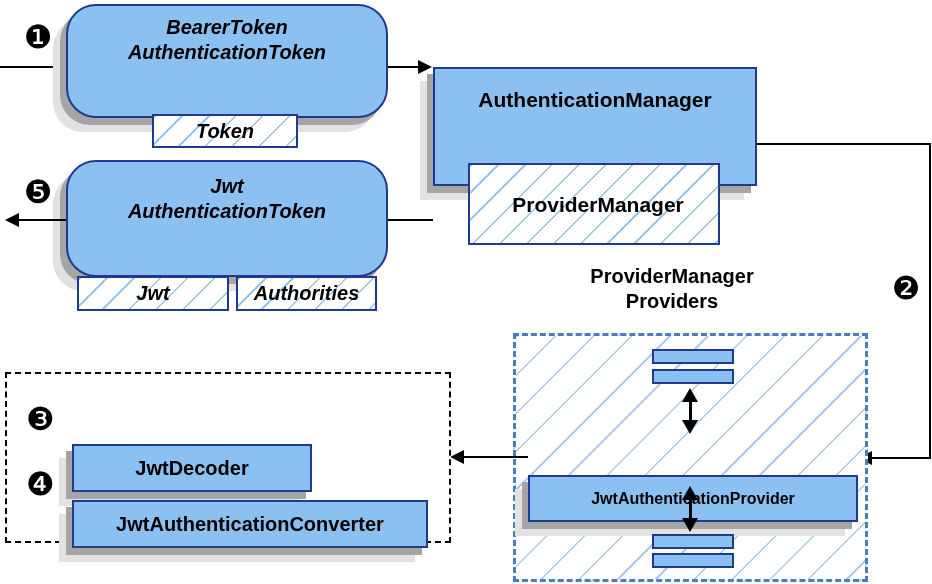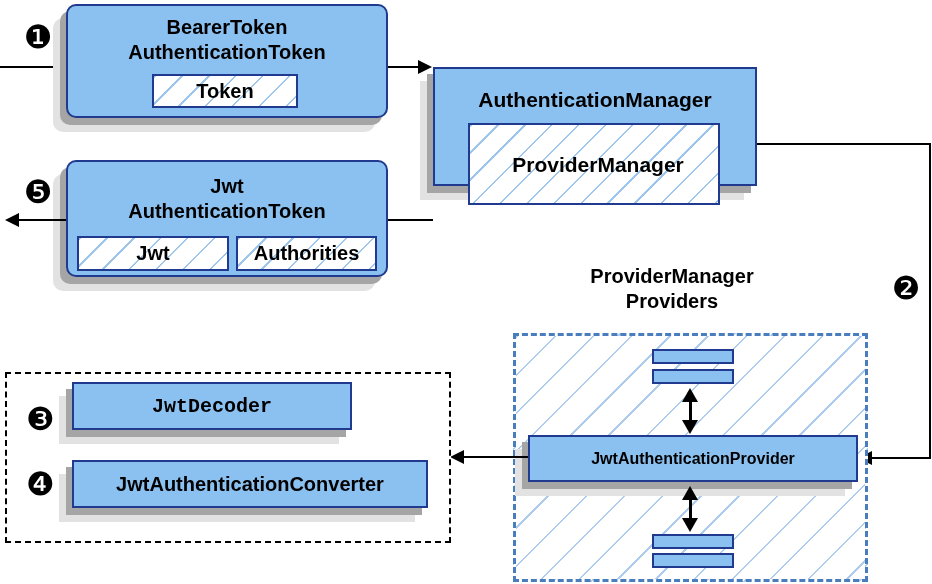--- a/index.html
+++ b/index.html
@@ -21,32 +21,32 @@
   .node{
     position:absolute;
     background:var(--node-fill);
     border:2px solid var(--node-border);
     box-shadow:-6px 7px 0 0 var(--shadow-dark), -13px 14px 0 0 var(--shadow-light);
     text-align:center;
     font-weight:bold;
     font-size:20px;
     line-height:25px;
   }
-  .rounded{border-radius:10px;}
+  .rounded{border-radius:30px;font-style:italic;}
   .chip{
     position:absolute;
     background:
       repeating-linear-gradient(135deg, var(--hatch-line) 0px, var(--hatch-line) 1.6px, transparent 1.6px, transparent 19px),
       #ffffff;
     border:2px solid var(--node-border);
     font-weight:bold;
     font-size:20px;
     text-align:center;
   }
-  .flexcenter{display:flex;align-items:center;justify-content:center;}
+  .flexcenter{display:flex;align-items:center;justify-content:center;margin-top:40px;}
 
   
   .hline,.vline{position:absolute;background:var(--line-color);}
   .hline{height:2px;}
   .vline{width:2px;}
   .tri{position:absolute;width:0;height:0;}
   .tri-right{border-top:7px solid transparent;border-bottom:7px solid transparent;border-left:14px solid var(--line-color);}
   .tri-left{border-top:7px solid transparent;border-bottom:7px solid transparent;border-right:14px solid var(--line-color);}
 
   .varrow{position:absolute;width:16px;display:flex;flex-direction:column;align-items:center;}
@@ -152,18 +152,18 @@
 
   <div class="bar" style="top:534px;"></div>
   <div class="bar" style="top:553px;"></div>
 
   <div class="hline" style="left:464px;top:456px;width:64px;"></div>
   <div class="tri tri-left" style="left:450px;top:450px;"></div>
 
   <div class="converter-region"></div>
 
   <div class="badge" style="left:22px;top:401px;">❸</div>
-  <div class="node flexcenter" style="left:72px;top:382px;width:280px;height:48px;font-family:Liberation Mono, monospace;">JwtDecoder</div>
+  <div class="node flexcenter" style="left:72px;top:404px;width:240px;height:48px;">JwtDecoder</div>
 
   <div class="badge" style="left:22px;top:466px;">❹</div>
   <div class="node flexcenter" style="left:72px;top:460px;width:356px;height:48px;font-size:20px;">JwtAuthenticationConverter</div>
 
 </div>
 
 </body></html>

